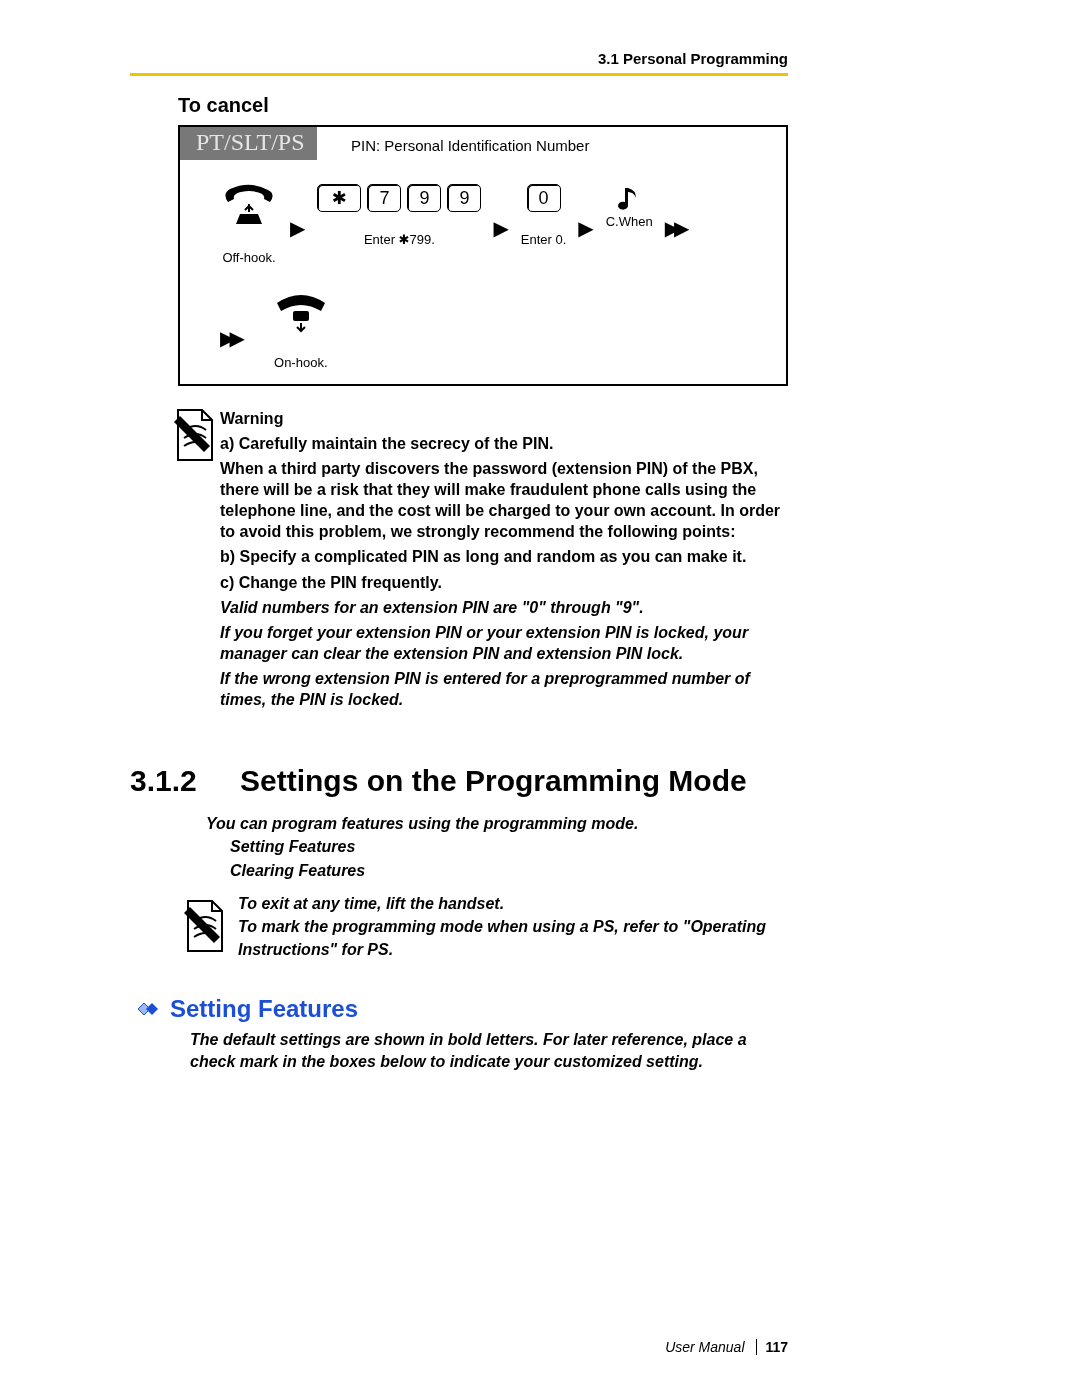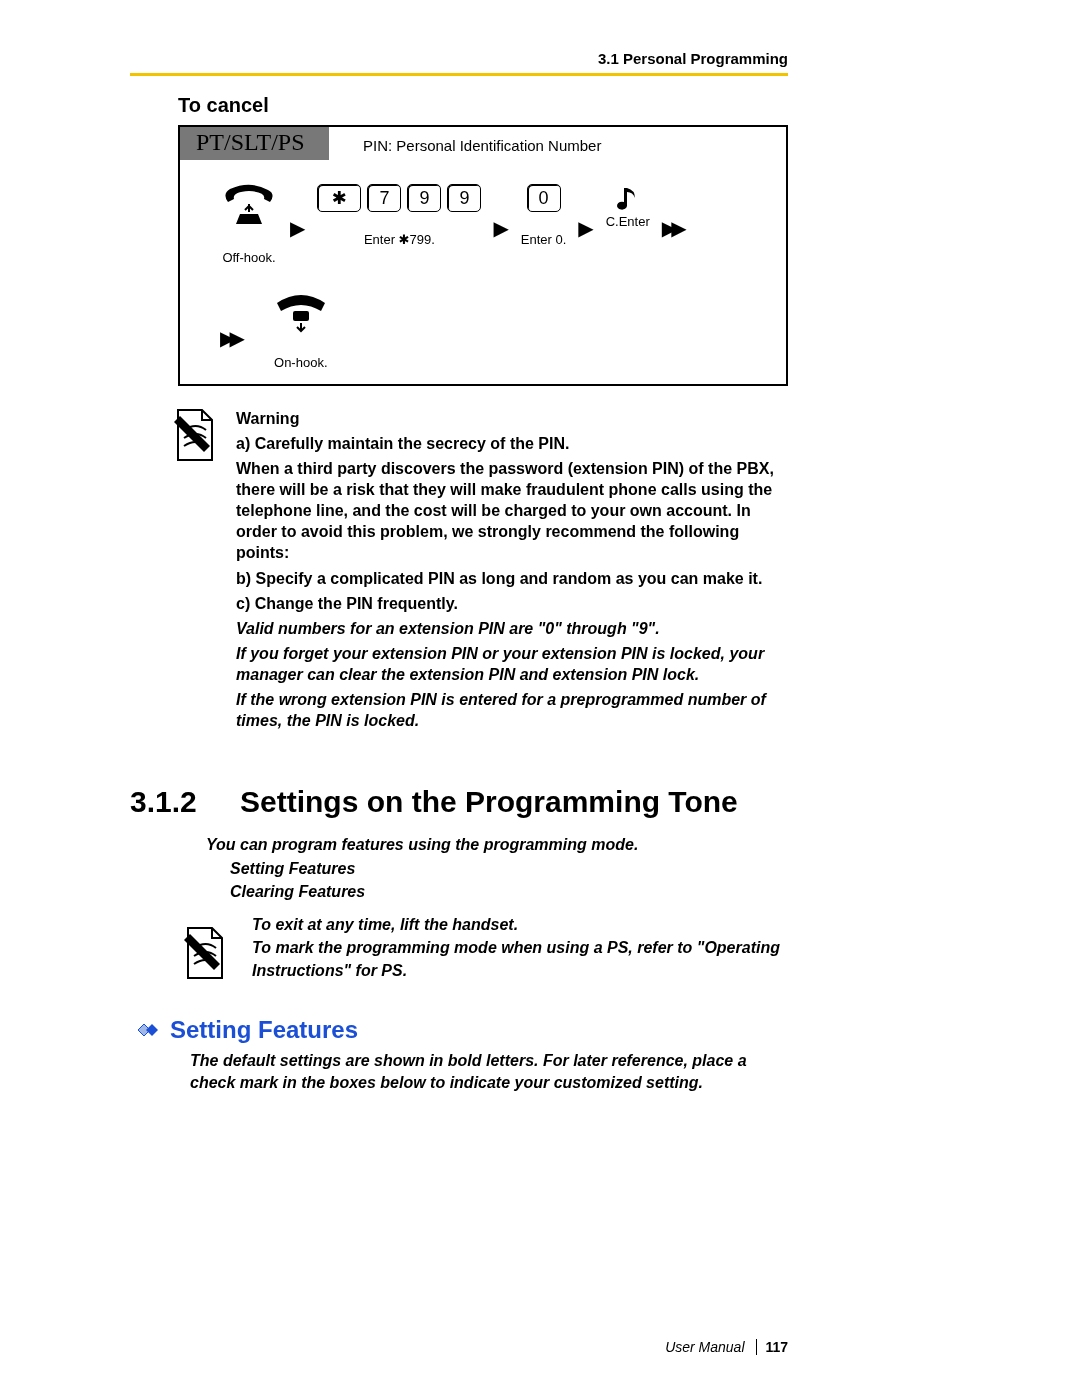--- a/index.html
+++ b/index.html
@@ -35,23 +35,23 @@
   }
   .procbox {
     border: 2px solid #000;
     margin-left: 48px;
     margin-right: 0;
     padding: 0 0 12px 0;
   }
   .tab {
     display: inline-block;
     background: #787878;
-    color: #000000;
+    color: #e5e5e5;
     font-size: 24px;
-    padding: 2px 24px 4px 16px;
+    padding: 2px 12px 4px 16px;
     font-family: "Times New Roman", serif;
   }
   .pin-note {
     display: inline-block;
     font-size: 15px;
     margin-left: 30px;
     vertical-align: middle;
   }
   .row {
     display: flex;
@@ -103,21 +103,21 @@
   .ctone {
     font-size: 13px;
     text-align:center;
     line-height:1.2;
   }
   .note-icon {
     width: 46px; height: 56px; flex: 0 0 46px;
   }
   .warnblock {
     display:flex;
-    gap: 18px;
+    gap: 2px;
     margin: 22px 0 0 42px;
     align-items:flex-start;
   }
   .warnblock .txt { flex:1; font-size:16px; line-height:1.32; }
   .warnblock .txt p { margin:0 0 4px 0; }
   .bold { font-weight:bold; }
   .ital { font-style:italic; font-weight:bold; font-family: Arial, sans-serif; }
   h2.sec {
     font-size: 30px;
     font-weight: bold;
@@ -126,23 +126,23 @@
   .sec-num { display:inline-block; width:110px; }
   .intro {
     margin-left: 76px;
     font-style: italic;
     font-weight: bold;
     line-height:1.45;
     font-size:16px;
   }
   .intro .sub { margin-left: 24px; display:block; }
   .tipblock {
-    display:flex; gap:24px;
+    display:flex; gap:10px;
     margin: 10px 0 0 52px;
-    align-items:flex-end;
+    align-items:center;
   }
   .tipblock .txt { flex:1; font-style:italic; font-weight:bold; font-size:16px; line-height:1.45; }
   h3.setting {
     color:#1a4fd6;
     font-size:24px;
     font-weight:bold;
     margin: 34px 0 6px 0;
     display:flex; align-items:center; gap:8px;
   }
   .diamonds { position:relative; width:32px; height:22px; }
@@ -215,21 +215,21 @@
 
       <div class="arrow">▶</div>
 
 
       <div class="step">
         <span>
           <svg width="26" height="30" viewBox="0 0 26 30">
             <path d="M12 4 q8 2 8 10 q-2 -6 -8 -6 v14 a5 4 0 1 1 -3 -4 v-14 z" fill="#000"></path>
           </svg>
         </span>
-        <div class="ctone">C.Enter</div>
+        <div class="ctone">C.When</div>
       </div>
 
       <div class="arrow dbl">▶▶</div>
     </div>
 
     <div class="row row2">
       <div class="arrow dbl" style="padding-top:12px">▶▶</div>
       <div class="step" style="margin-left:20px">
         <span>
           <svg width="60" height="42" viewBox="0 0 60 42">
@@ -258,21 +258,21 @@
       <p class="bold">When a third party discovers the password (extension PIN) of the PBX, there will be a risk that they will make fraudulent phone calls using the telephone line, and the cost will be charged to your own account. In order to avoid this problem, we strongly recommend the following points:</p>
       <p class="bold">b) Specify a complicated PIN as long and random as you can make it.</p>
       <p class="bold">c) Change the PIN frequently.</p>
       <p class="ital">Valid numbers for an extension PIN are "0" through "9".</p>
       <p class="ital">If you forget your extension PIN or your extension PIN is locked, your manager can clear the extension PIN and extension PIN lock.</p>
       <p class="ital">If the wrong extension PIN is entered for a preprogrammed number of times, the PIN is locked.</p>
     </div>
   </div>
 
   <h2 class="sec">
-    <span class="sec-num">3.1.2</span><span>Settings on the Programming Tone</span>
+    <span class="sec-num">3.1.2</span><span>Settings on the Programming Mode</span>
   </h2>
 
   <div class="intro">
     <span>You can program features using the programming mode.</span>
     <span class="sub">Setting Features</span>
     <span class="sub">Clearing Features</span>
   </div>
 
   <div class="tipblock">
     <span class="note-icon">

